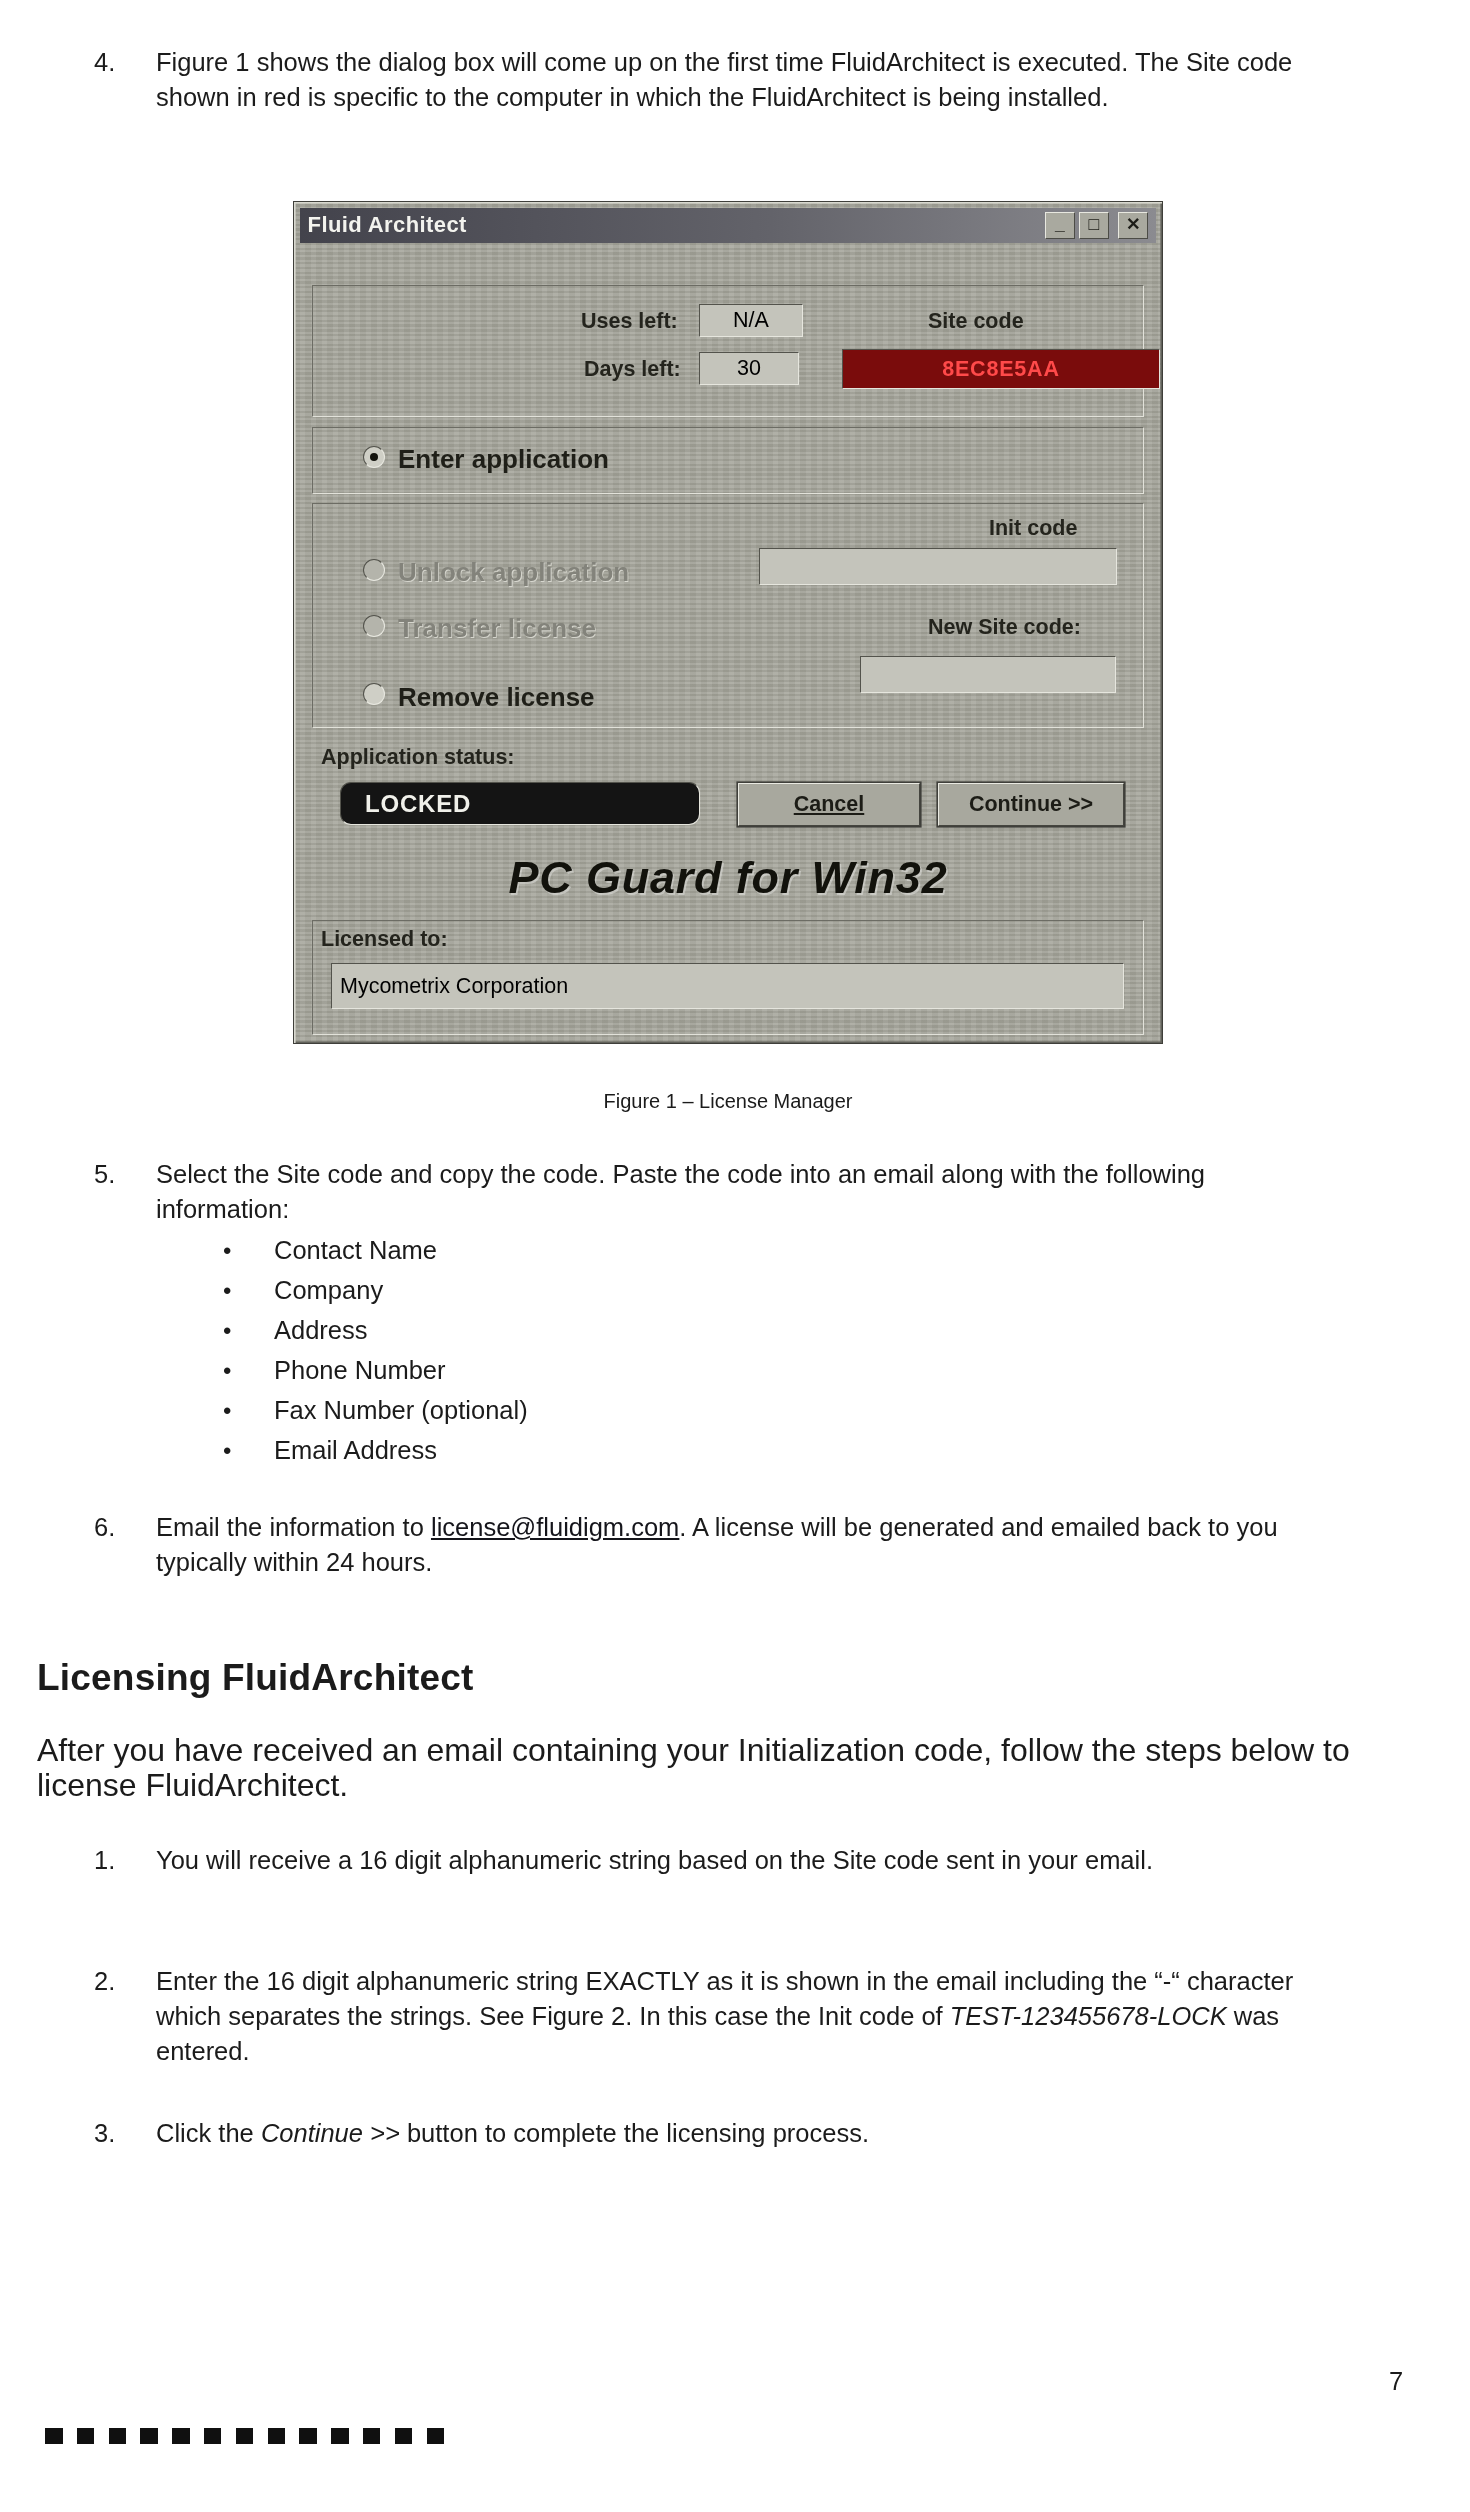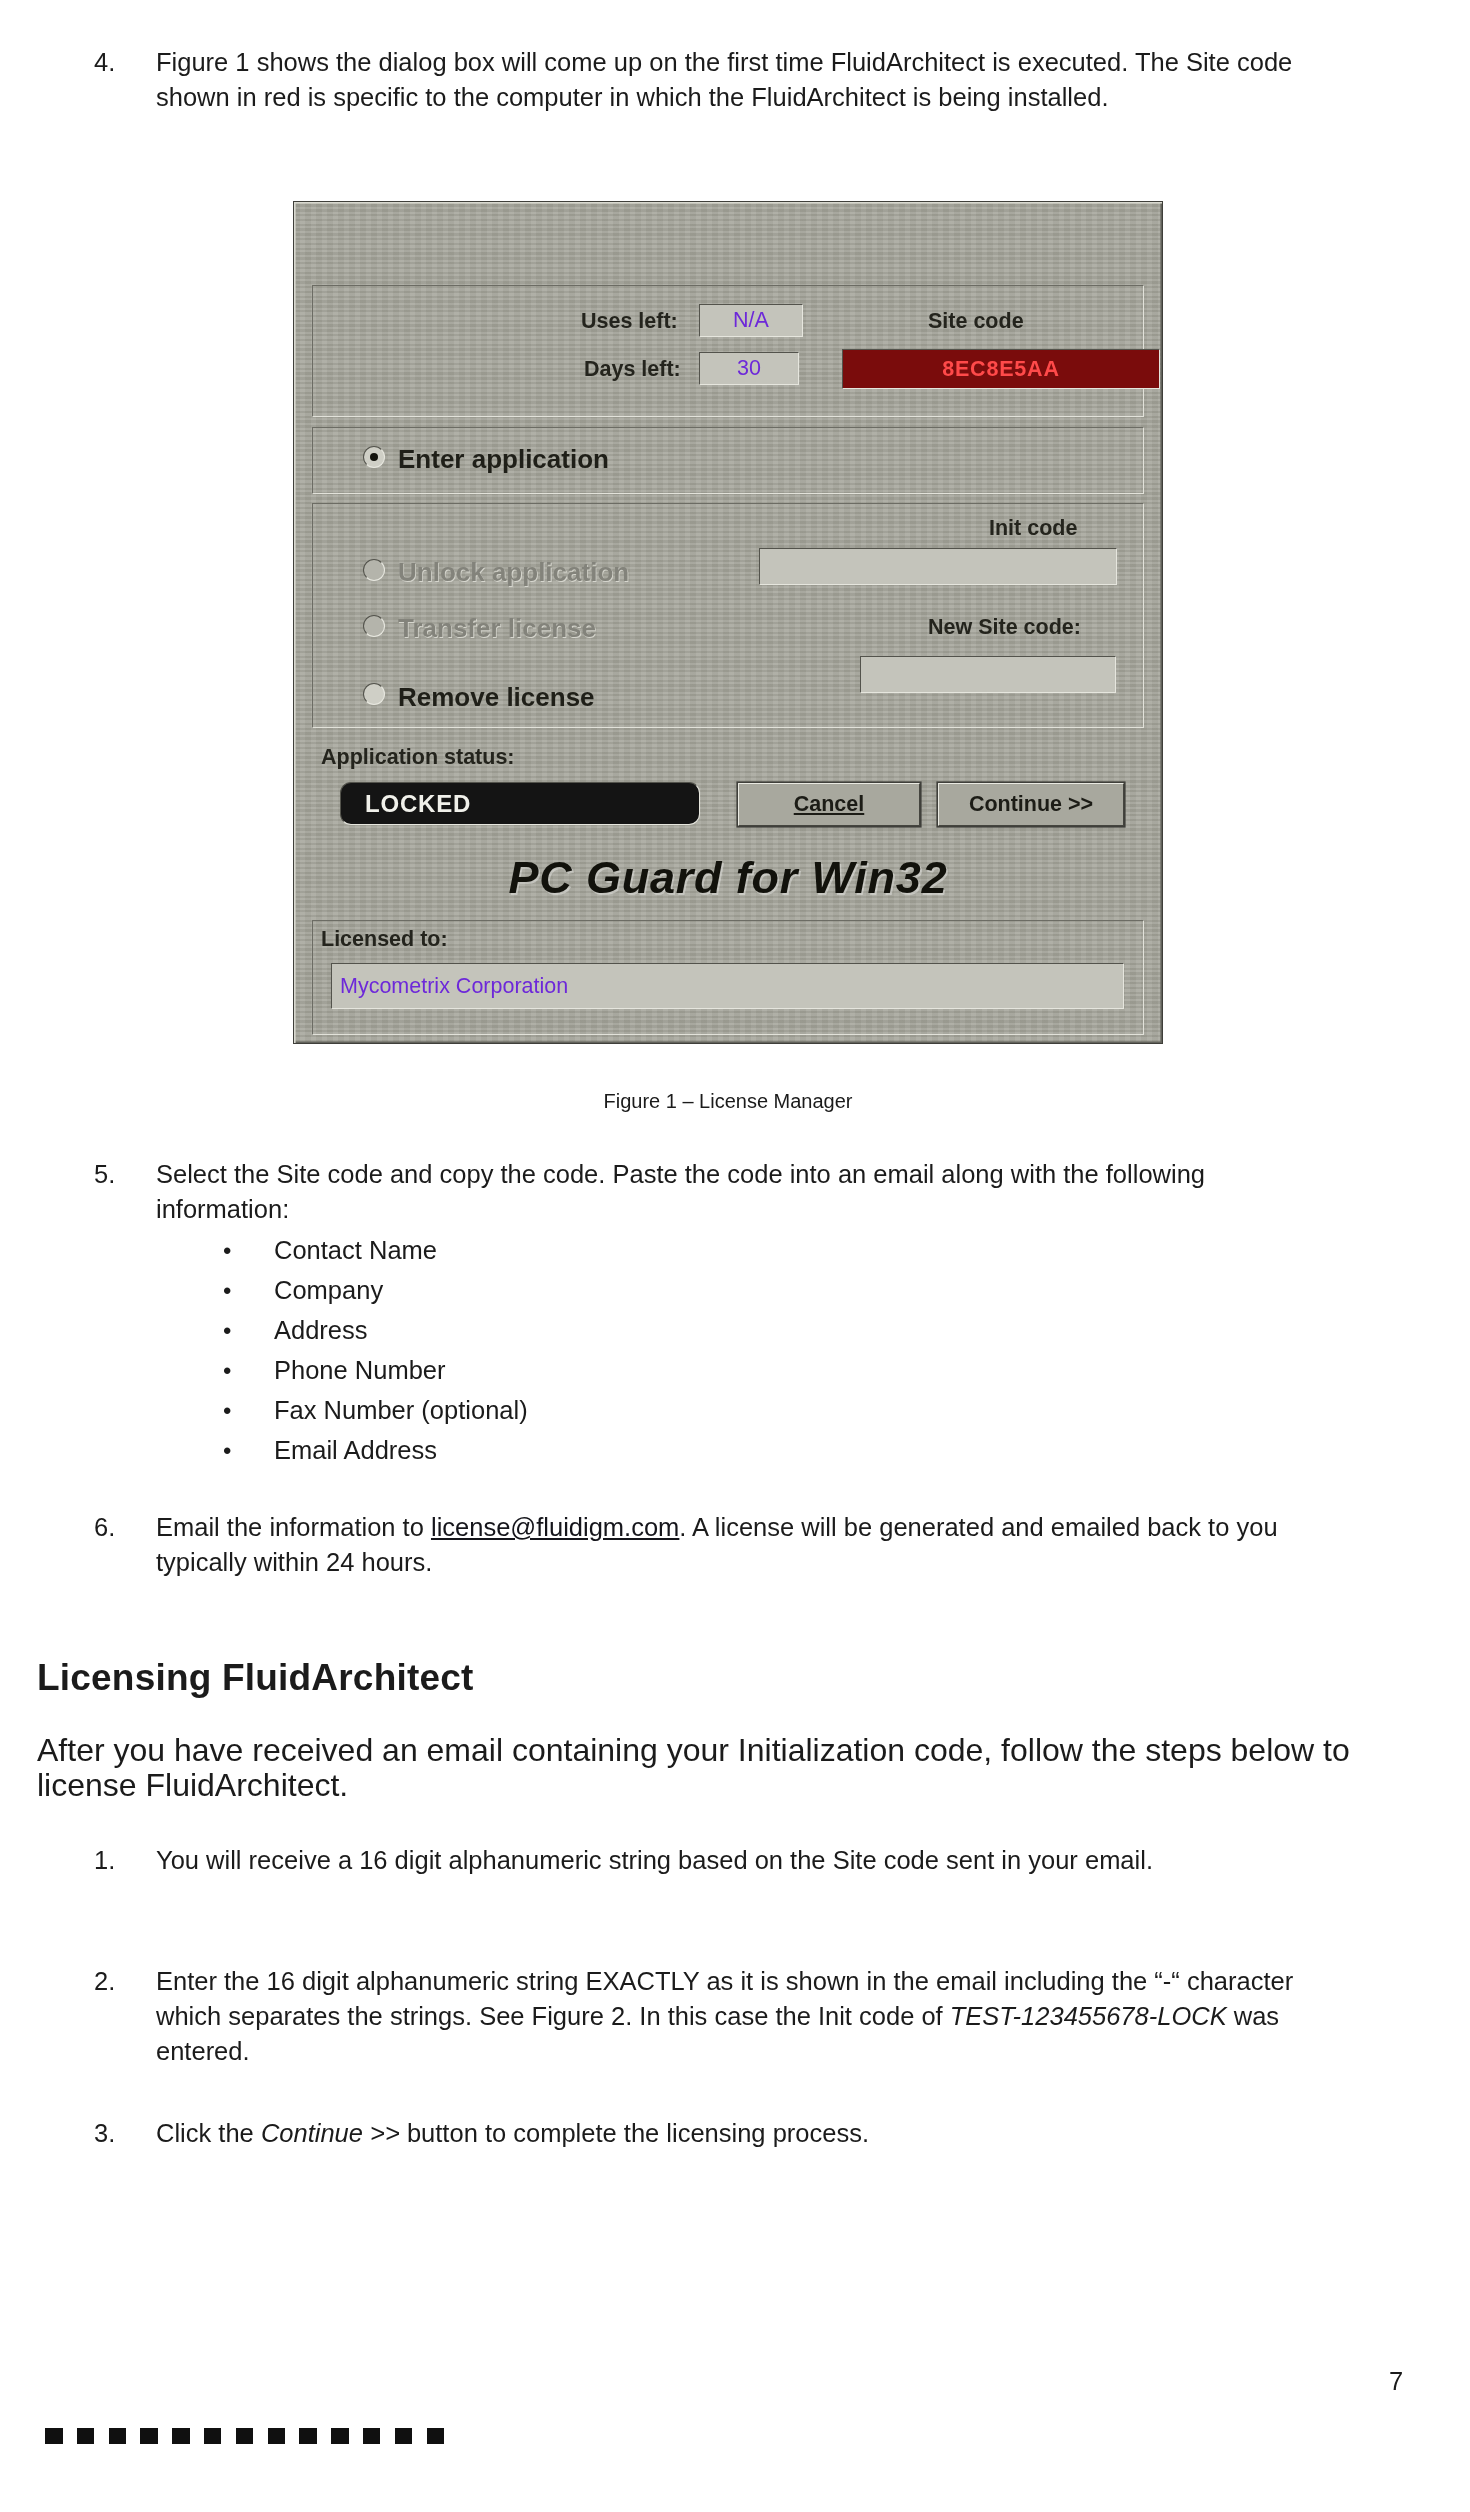--- a/index.html
+++ b/index.html
@@ -57,21 +57,21 @@
   }
   .winbtn.close { margin-left:5.6px; }
 
   .grp { position:absolute; border:1.6px solid; border-color:#6c6c64 #e2e2da #e2e2da #6c6c64; }
 
   .dlbl { position:absolute; font-size:21.5px; font-weight:600; color:#24241d; white-space:nowrap; }
 
   .fld {
     position:absolute; background:#c4c4bb;
     border:1.6px solid; border-color:#53534c #e6e6de #e6e6de #53534c;
-    font-size:21.5px; color:#6d28d9; display:flex; align-items:center; padding:0 8px;
+    font-size:21.5px; color:#000000; display:flex; align-items:center; padding:0 8px;
   }
   .fld.center { justify-content:center; padding:0; }
   .fld.sitecode { background:#7a0c0c; color:#ff4a4a; font-weight:bold; letter-spacing:0.8px; }
   .fld.locked { background:#141414; color:#f0f0ea; font-weight:bold; font-size:24px; letter-spacing:0.8px; padding-left:24px;border-radius:11px; }
 
   .radio {
     position:absolute; width:22px; height:22px; border-radius:50%;
     background:#cfcfc6; border:1.6px solid; border-color:#53534c #e8e8e0 #e8e8e0 #53534c;
   }
   .radio.checked::after {
@@ -99,20 +99,28 @@
 </head>
 <body>
 
 <div class="num-item" style="top:45px">
   <span class="num">4.</span>
   <div class="txt">Figure 1 shows the dialog box will come up on the first time FluidArchitect is executed.  The Site code shown in red is specific to the computer in which the FluidArchitect is being installed.</div>
 </div>
 
 <div class="dialog">
 
+  <div class="titlebar">
+    <span class="title">Fluid Architect</span>
+    <span class="winbtns">
+      <span class="winbtn">_</span>
+      <span class="winbtn">□</span>
+      <span class="winbtn close">✕</span>
+    </span>
+  </div>
 
   <div class="grp" style="left:17.5px; top:83px; width:832px; height:132px;"></div>
   <span class="dlbl" style="left:287px; top:107px;">Uses left:</span>
   <div class="fld center" style="left:405px; top:102px; width:104px; height:33px;">N/A</div>
   <span class="dlbl" style="left:634px; top:107px;">Site code</span>
   <span class="dlbl" style="left:290px; top:155px;">Days left:</span>
   <div class="fld center" style="left:405px; top:150px; width:100px; height:33px;">30</div>
   <div class="fld center sitecode" style="left:548px; top:147px; width:318px; height:40px;">8EC8E5AA</div>
 
   <div class="grp" style="left:17.5px; top:225px; width:832px; height:67px;"></div>

